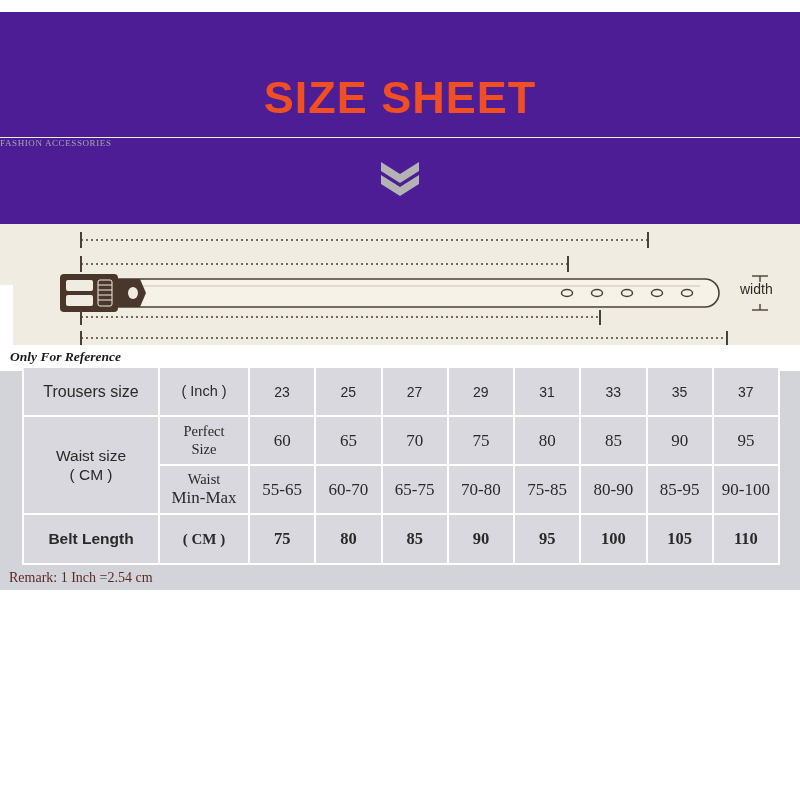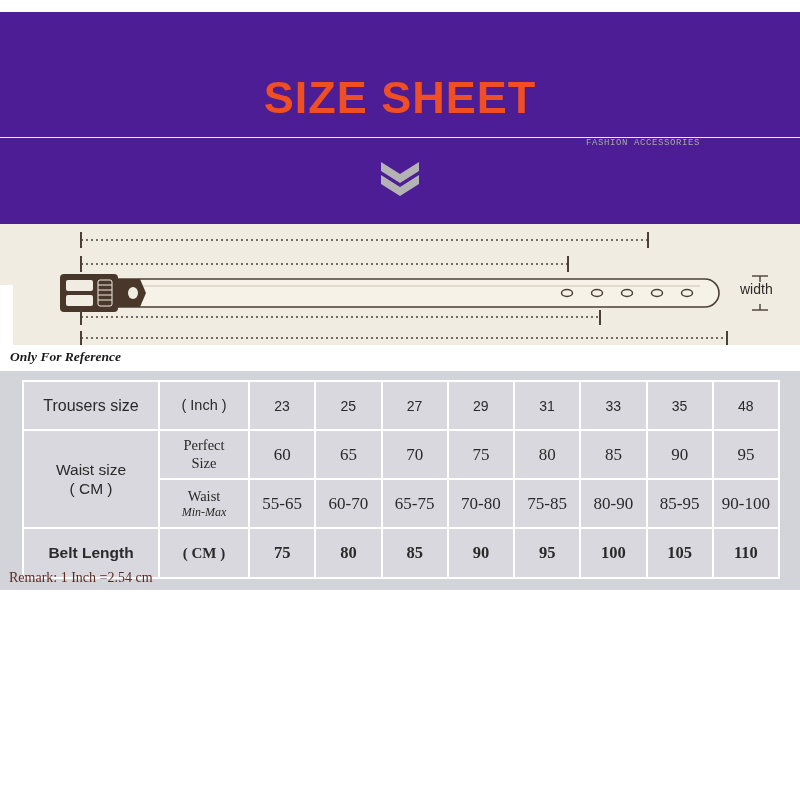--- a/index.html
+++ b/index.html
@@ -39,22 +39,22 @@
     font-size: 45px;
     font-weight: bold;
     letter-spacing: 1px;
     color: #f04e23;
     line-height: 1;
   }
   #title-sub {
     position: absolute;
     left: 0; top: 126px;
     width: 700px;
-    text-align: right;
-    font-family: Liberation Mono, monospace;
+    text-align: left;
+    font-family: Liberation Serif, serif;
     font-size: 9px;
     letter-spacing: 0.6px;
     color: #a8a8a8;
   }
   #chevron-wrap {
     position: absolute;
     left: 0; top: 148px;
     width: 800px;
     text-align: center;
     line-height: 0;
@@ -114,21 +114,21 @@
   
   #table-panel {
     position: absolute;
     left: 0; top: 371px;
     width: 800px;
     height: 219px;
     background: #d3d3da;
   }
   #size-table {
     position: absolute;
-    left: 22px; top: 380px;
+    left: 22px; top: 366px;
     width: 758px;
     border-collapse: collapse;
     table-layout: fixed;
   }
   #size-table td {
     border: 2px solid #ffffff;
     background: #d8d8de;
     text-align: center;
     vertical-align: middle;
     color: #2a2a2a;
@@ -177,22 +177,21 @@
     font-family: "Liberation Serif", serif;
     font-size: 15px;
   }
   tr.r-belt td.c-val {
     font-family: "Liberation Serif", serif;
     font-size: 16.5px;
   }
   .sub-main { display: block; }
   .sub-small {
     display: block;
-    font-size: 12px;
-    font-style: italic;
+    font-size: 17px;
   }
   #remark-text {
     position: absolute;
     left: 9px; top: 570px;
     font-family: "Liberation Serif", serif;
     font-size: 14px;
     color: #5c2b22;
   }
 
   
@@ -285,21 +284,21 @@
     <tr class="r-trousers">
       <td class="c-label">Trousers size</td>
       <td class="c-sublabel">( Inch )</td>
       <td class="c-val">23</td>
       <td class="c-val">25</td>
       <td class="c-val">27</td>
       <td class="c-val">29</td>
       <td class="c-val">31</td>
       <td class="c-val">33</td>
       <td class="c-val">35</td>
-      <td class="c-val">48</td>
+      <td class="c-val">37</td>
     </tr>
     <tr class="r-perfect">
       <td class="c-label" rowspan="2">
         <span class="sub-main">Waist size</span>
         <span class="sub-main">( CM )</span>
       </td>
       <td class="c-sublabel">
         <span class="sub-main">Perfect</span>
         <span class="sub-main">Size</span>
       </td>

